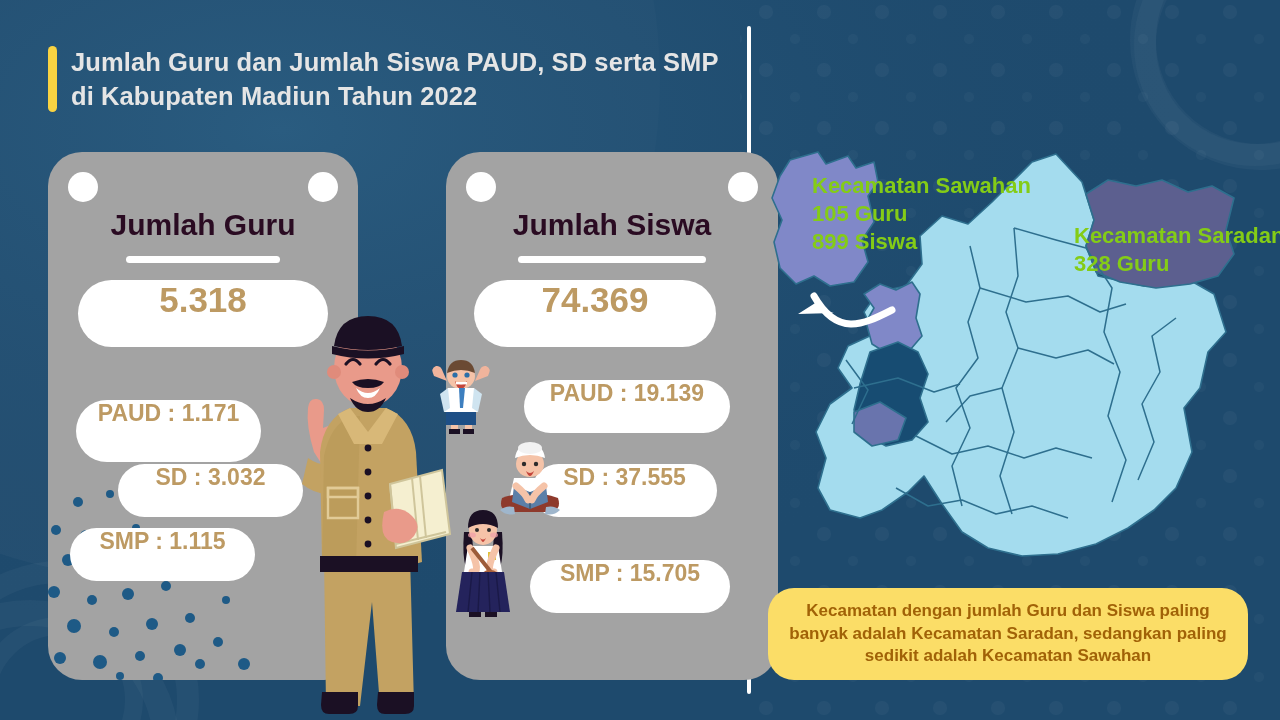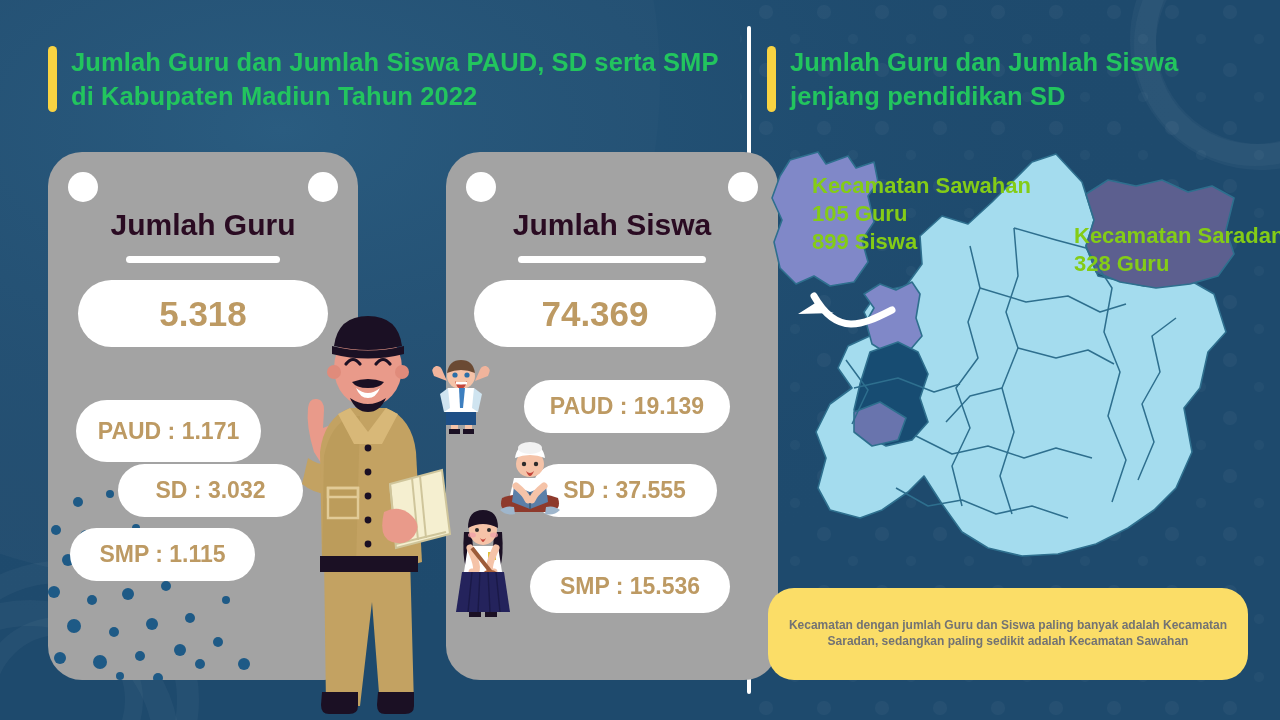--- a/index.html
+++ b/index.html
@@ -22,21 +22,21 @@
   
   .stage{ position:absolute; inset:0; }
   #divider{
     position:absolute; left:747px; top:26px; width:4px; height:668px;
     background:#ffffff; border-radius:2px;
   }
   
   .title-wrap{ position:absolute; display:flex; align-items:flex-start; gap:14px; }
   .title-bar{ width:9px; border-radius:5px; background:#f9d342; flex:0 0 auto; }
   .title-text{
-    color:#22c55e; font-weight:bold; letter-spacing:.1px;
+    color:#e5e5e5; font-weight:bold; letter-spacing:.1px;
   }
   #title-left{ left:48px; top:46px; width:680px; }
   #title-left .title-bar{ height:66px; }
   #title-left .title-text{ font-size:25.5px; line-height:1.32; }
   #title-right{ left:767px; top:46px; width:470px; }
   #title-right .title-bar{ height:66px; }
   #title-right .title-text{ font-size:25.5px; line-height:1.32; }
 
   
   .card{
@@ -54,21 +54,21 @@
     position:absolute; top:56px; left:0; right:0; text-align:center;
     font-size:30px; font-weight:bold; color:#2a0b22;
   }
   .card-rule{
     position:absolute; top:104px; height:7px; border-radius:4px; background:#ffffff;
   }
   #card-guru .card-rule{ left:78px; right:78px; }
   #card-siswa .card-rule{ left:72px; right:72px; }
   .pill{
     position:absolute; background:#ffffff; border-radius:40px;
-    display:flex; align-items:center; justify-content:center;
+    display:flex; justify-content:center;
     color:#bd9a63; font-weight:bold;
   }
   .pill.big{ font-size:35px; }
   .pill.small{ font-size:23px; }
 
   #guru-total { left:30px;  top:128px; width:250px; height:67px; }
   #guru-paud  { left:28px;  top:248px; width:185px; height:62px; }
   #guru-sd    { left:70px;  top:312px; width:185px; height:53px; }
   #guru-smp   { left:22px;  top:376px; width:185px; height:53px; }
 
@@ -99,21 +99,21 @@
   #label-saradan{ left:1074px; top:222px; }
 
   
   #callout{
     position:absolute; left:768px; top:588px; width:480px; height:92px;
     background:#fbdd67; border-radius:26px;
     display:flex; align-items:center; justify-content:center; text-align:center;
     padding:0 16px;
   }
   #callout .callout-text{
-    font-size:12px; font-weight:bold; color:#737373; line-height:1.33;
+    font-size:17px; font-weight:bold; color:#a16207; line-height:1.33;
   }
 </style>
 </head>
 <body>
 
 <div id="bg-deco">
   <div class="bg-wash" style="left:-340px;top:-420px;width:1000px;height:1000px;"></div>
   <div class="ring" style="left:-120px;top:600px;width:300px;height:300px;"></div>
   <div class="ring" style="left:1130px;top:-90px;width:260px;height:260px;"></div>
   <svg width="1280" height="720" style="position:absolute;inset:0;">
@@ -140,24 +140,20 @@
 
 <div class="stage">
 
   <div id="divider"></div>
 
   <div class="title-wrap" id="title-left">
     <div class="title-bar"></div>
     <div class="title-text">Jumlah Guru dan Jumlah Siswa PAUD, SD serta SMP di Kabupaten Madiun Tahun 2022</div>
   </div>
 
-  <div class="title-wrap" id="title-right">
-    <div class="title-bar"></div>
-    <div class="title-text">Jumlah Guru dan Jumlah Siswa jenjang pendidikan SD</div>
-  </div>
 
   <div class="card" id="card-guru">
     <div id="guru-dots">
       <svg width="230" height="230">
         <g fill="#1e5a86">
           <circle cx="30" cy="52" r="5"></circle>
             <circle cx="62" cy="44" r="4"></circle>
           <circle cx="8" cy="80" r="5"></circle>
             <circle cx="38" cy="86" r="6"></circle>
           <circle cx="88" cy="78" r="4"></circle>
@@ -214,21 +210,21 @@
     <div class="pill big" id="siswa-total">
       <span>74.369</span>
     </div>
     <div class="pill small" id="siswa-paud">
       <span>PAUD : 19.139</span>
     </div>
     <div class="pill small" id="siswa-sd">
       <span>SD : 37.555</span>
     </div>
     <div class="pill small" id="siswa-smp">
-      <span>SMP : 15.536</span>
+      <span>SMP : 15.705</span>
     </div>
   </div>
 
   <svg class="illus" id="teacher" viewBox="0 0 190 414">
 
     <path d="M42 146 q-8 -26 -6 -44 q1 -10 9 -9 q7 1 7 11 l-1 18 l8 -3 q7 -3 9 3 q2 5 -4 8 l-5 3 l6 1 q7 1 6 6 q-1 5 -8 5 l-5 1 l5 2 q6 2 4 7 q-2 4 -9 3 l-9 -1 z" fill="#e99a8a"></path>
     <path d="M36 152 q14 10 30 6 l6 26 q-22 10 -42 -6 z" fill="#c3a262"></path>
 
     <path d="M52 250 h86 l4 150 h-34 l-8 -104 l-12 104 h-34 z" fill="#c3a262"></path>
     <path d="M50 386 h36 v14 q0 8 -9 8 h-20 q-8 0 -8 -9 z" fill="#1b1024"></path>

